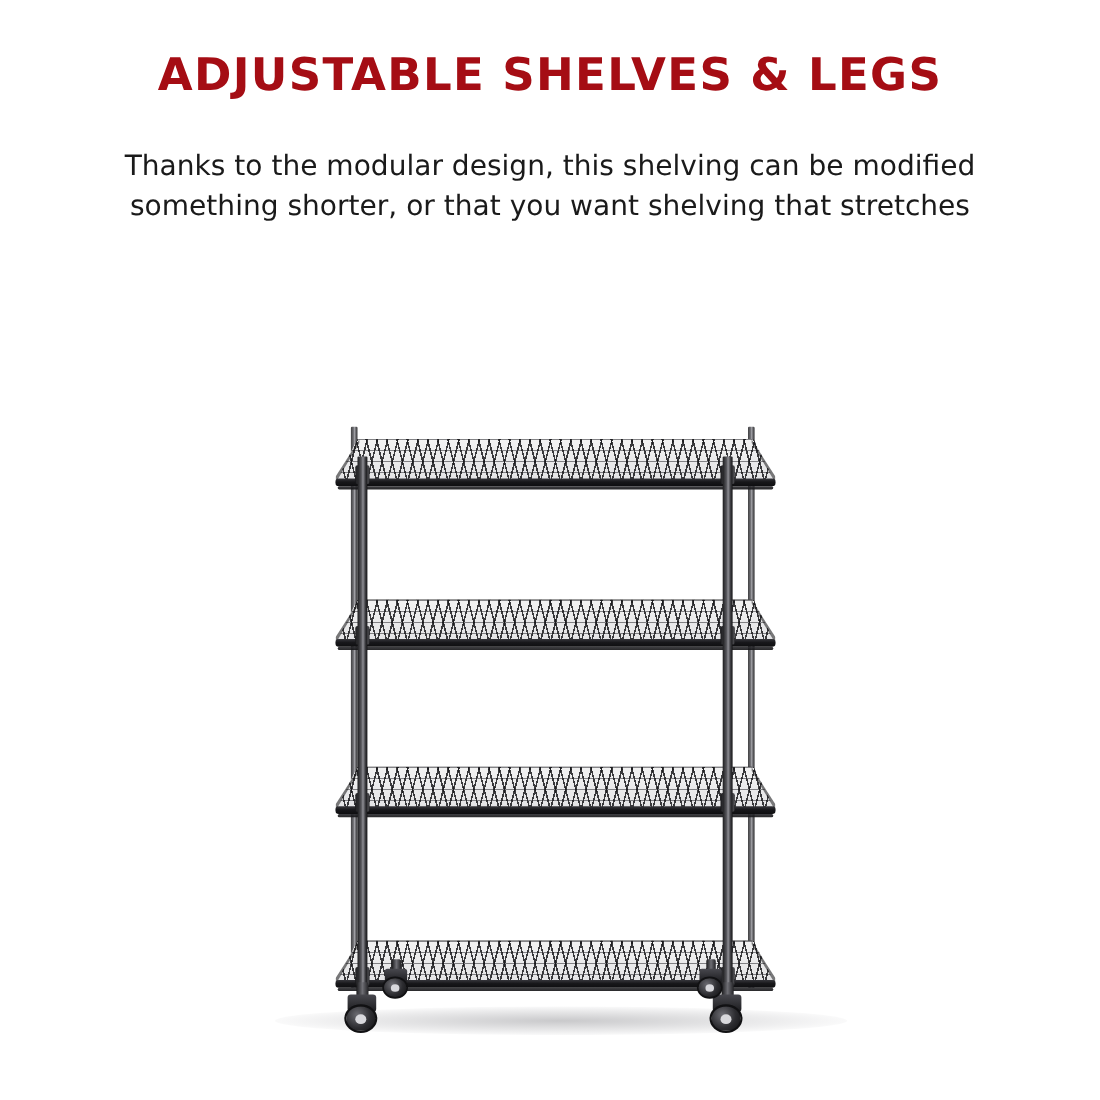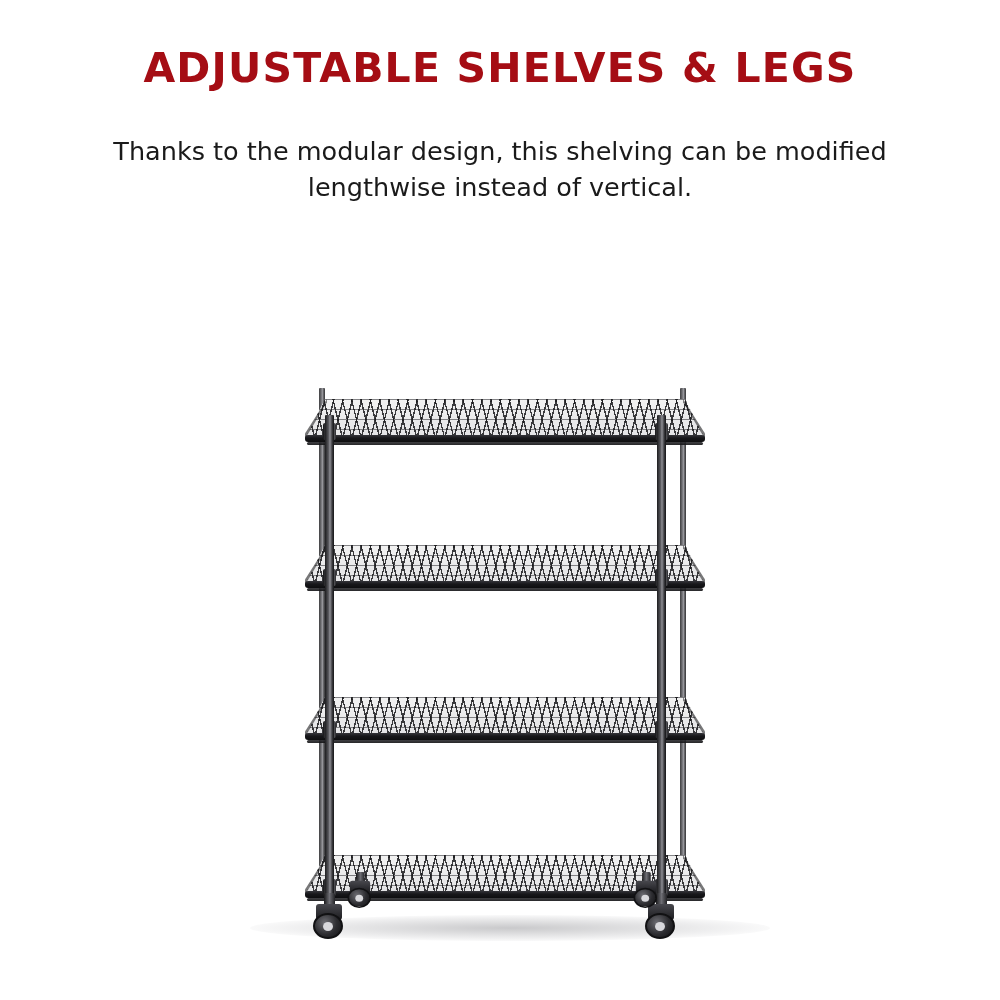--- a/index.html
+++ b/index.html
@@ -210,21 +210,21 @@
 </style>
 </head>
 <body>
 
 <div class="page">
 
   <div class="headline">ADJUSTABLE SHELVES &amp; LEGS</div>
 
   <div class="bodycopy">
     <span class="line">Thanks to the modular design, this shelving can be modified</span>
-    <span class="line">lengthwise instead of vertical.</span>
+    <span class="line">something shorter, or that you want shelving that stretches</span>
   </div>
 
   <div class="photo">
 
     <div class="floor-shadow" style="left:250px; top:585px;"></div>
 
     <div class="rack" style="top:55px;">
 
       <div class="post post-bl2"></div>
       <div class="post post-br2"></div>

